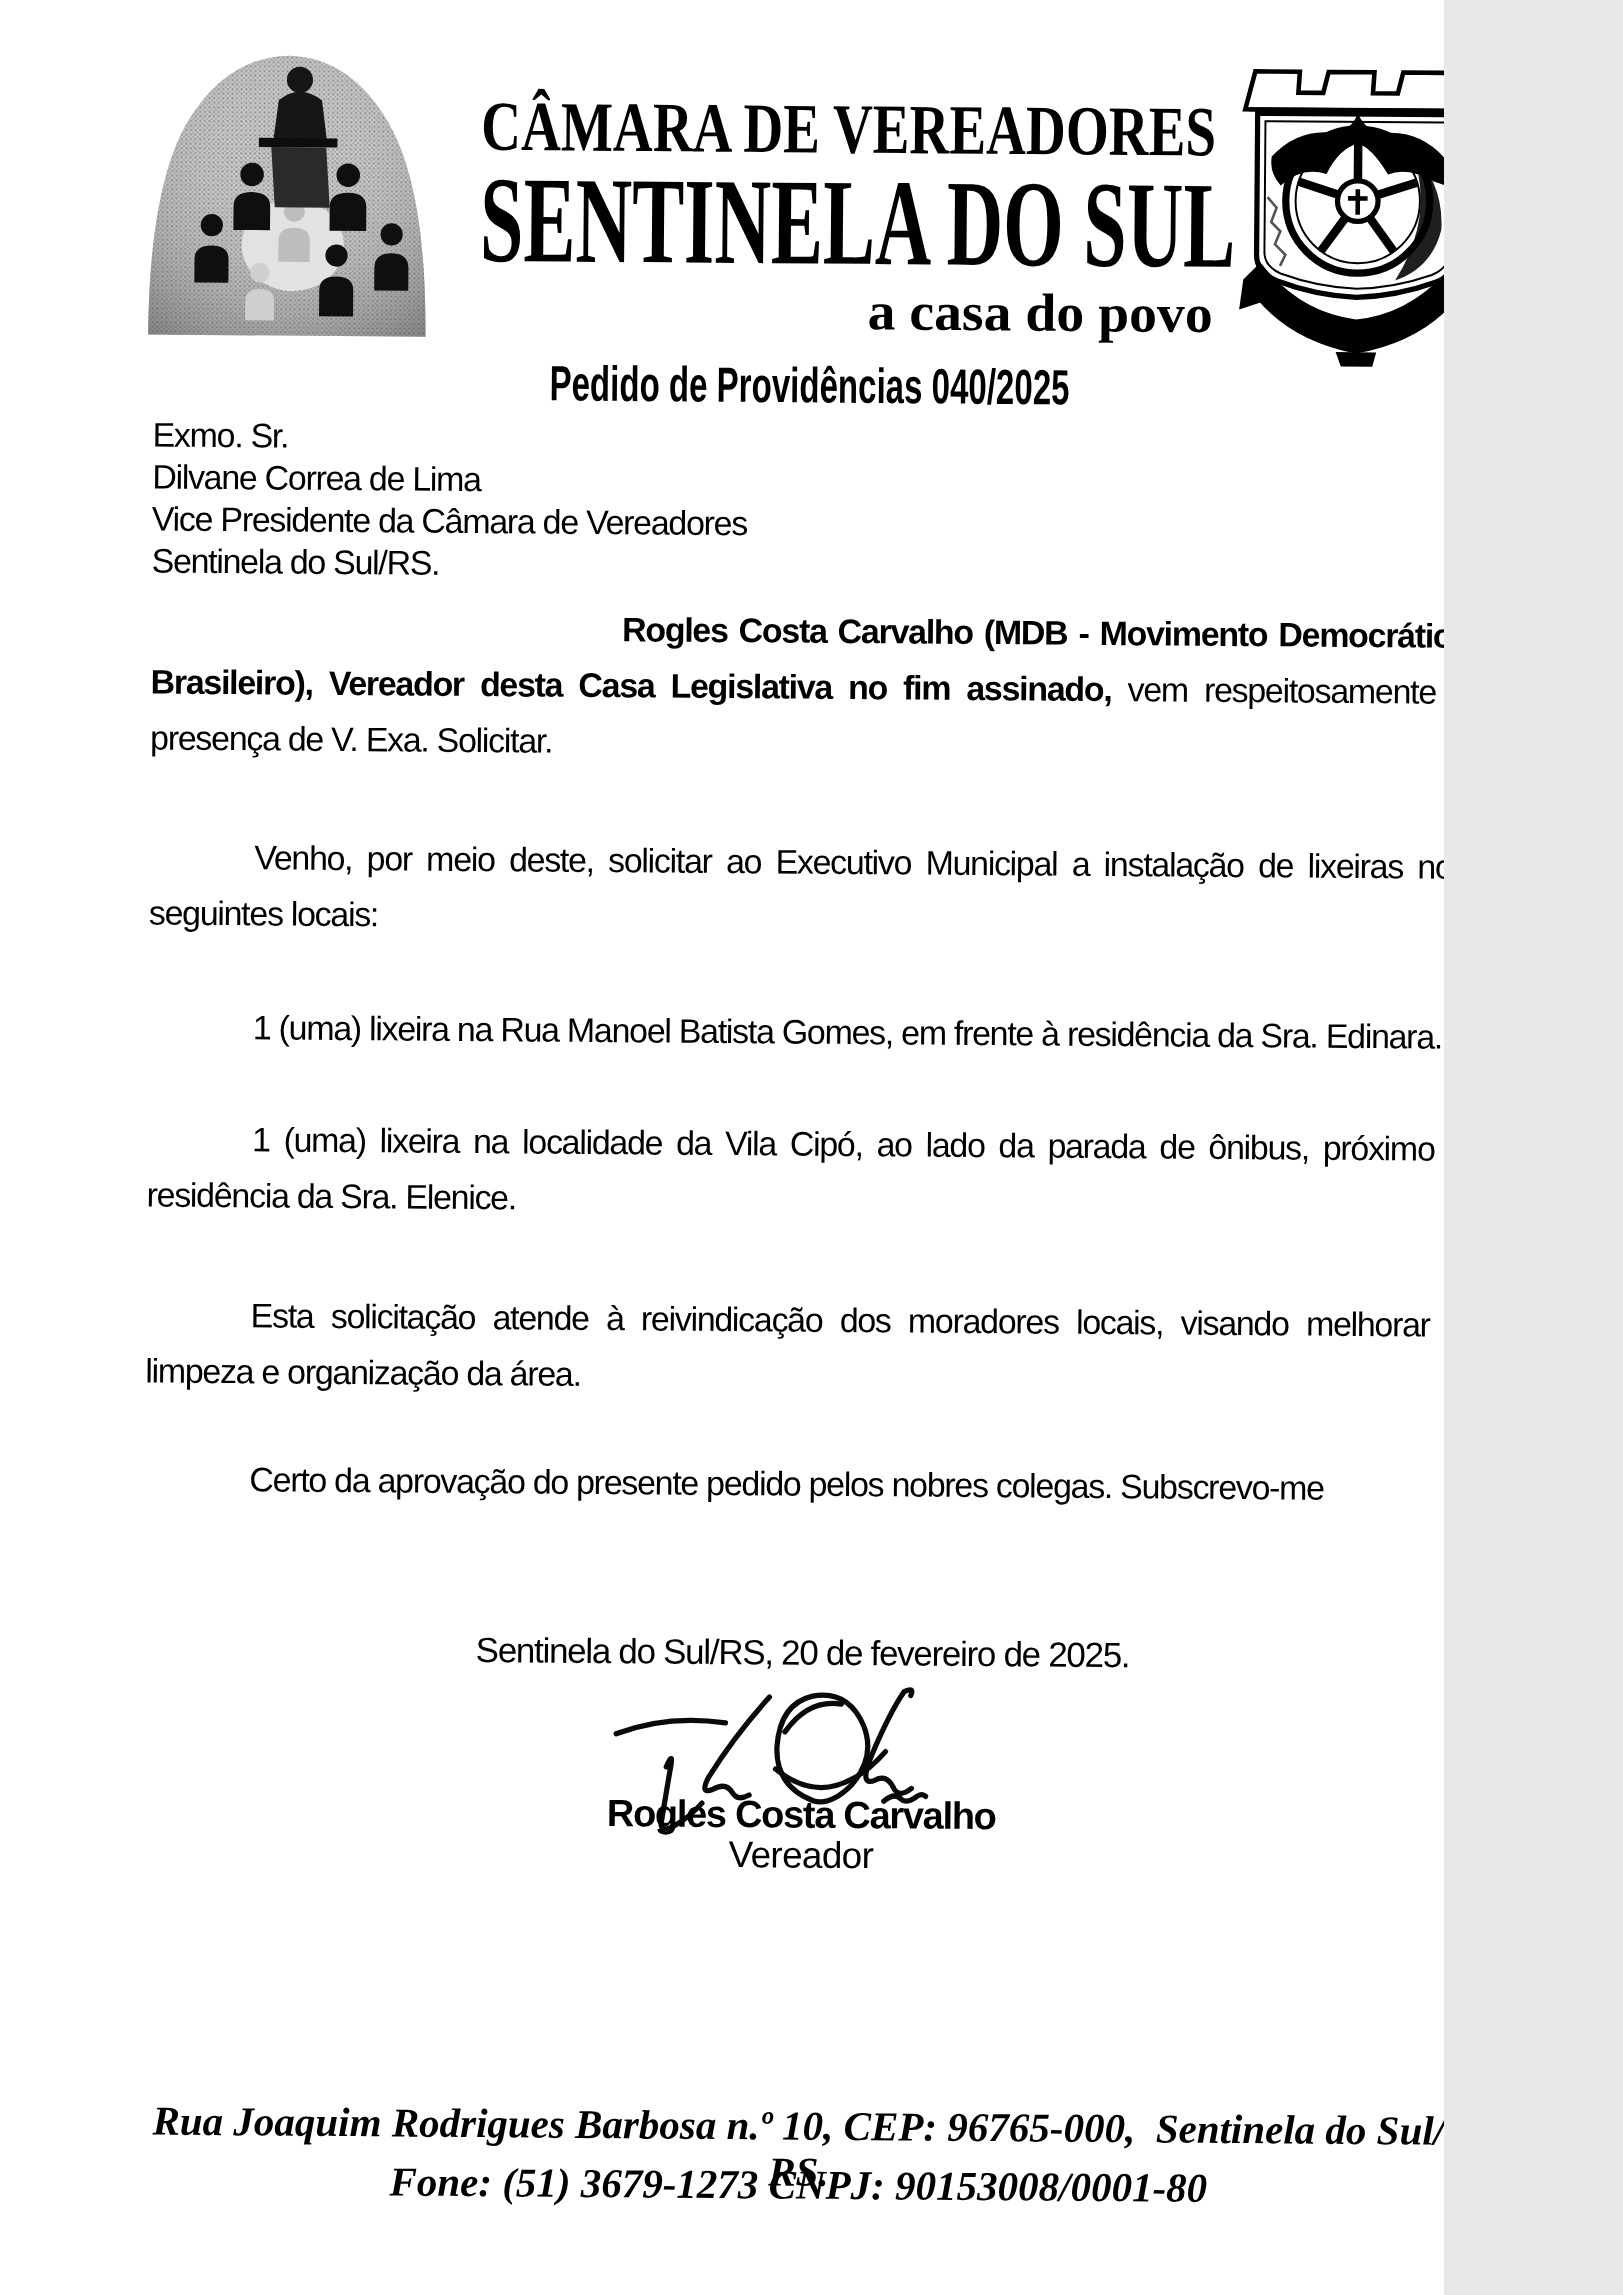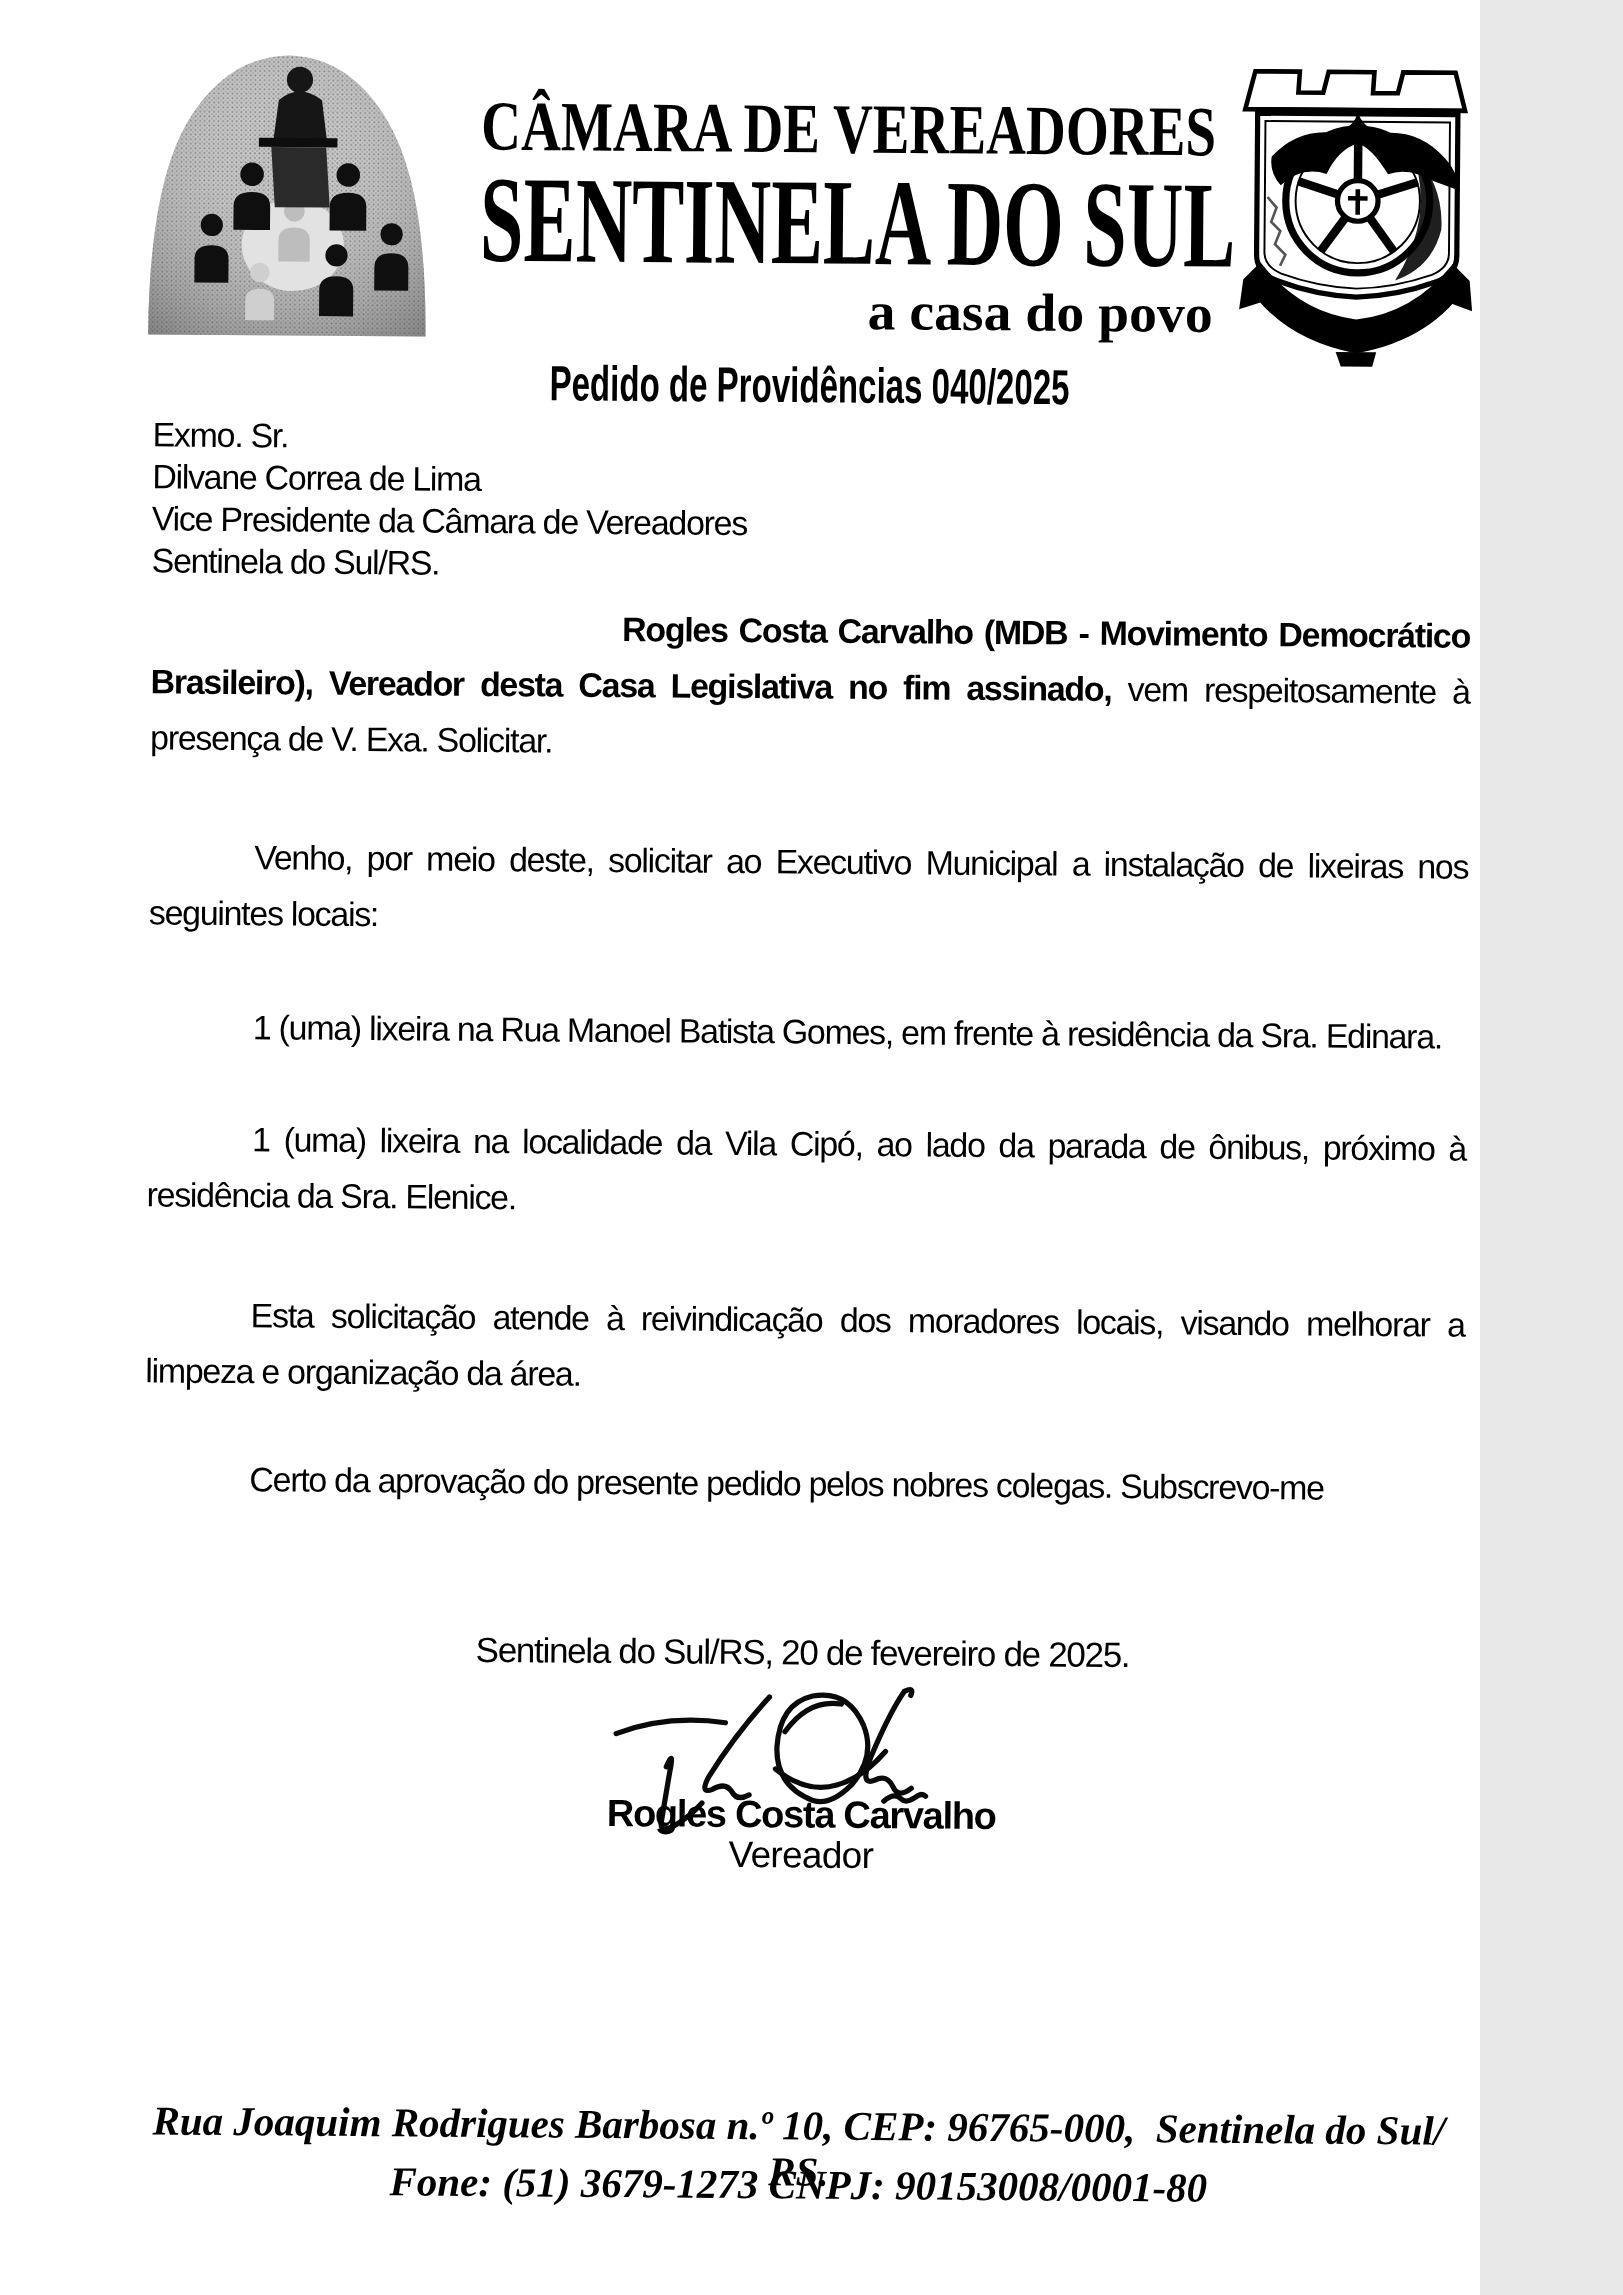--- a/index.html
+++ b/index.html
@@ -3,21 +3,20 @@
 <meta charset="utf-8">
 <style>
   html,body{margin:0;padding:0;background:#e8e8e8;}
   .page{
     position:relative;
     width:1444px;height:2295px;
     background:#ffffff;
     font-family:"Liberation Sans",sans-serif;
     color:#000;
     overflow:hidden;
-    padding-left:36px;
   }
   .skew{position:absolute;inset:0;transform:rotate(0.45deg);transform-origin:50% 50%;}
   .abs{position:absolute;}
   .col{left:147px;width:1319px;}
   .body-text{
     font-size:34px;line-height:56px;letter-spacing:-1.3px;
     text-align:justify;margin:0;
   }
   .addr-line{font-size:34px;line-height:42px;letter-spacing:-1.3px;}
   .indent-body{text-indent:105px;}

